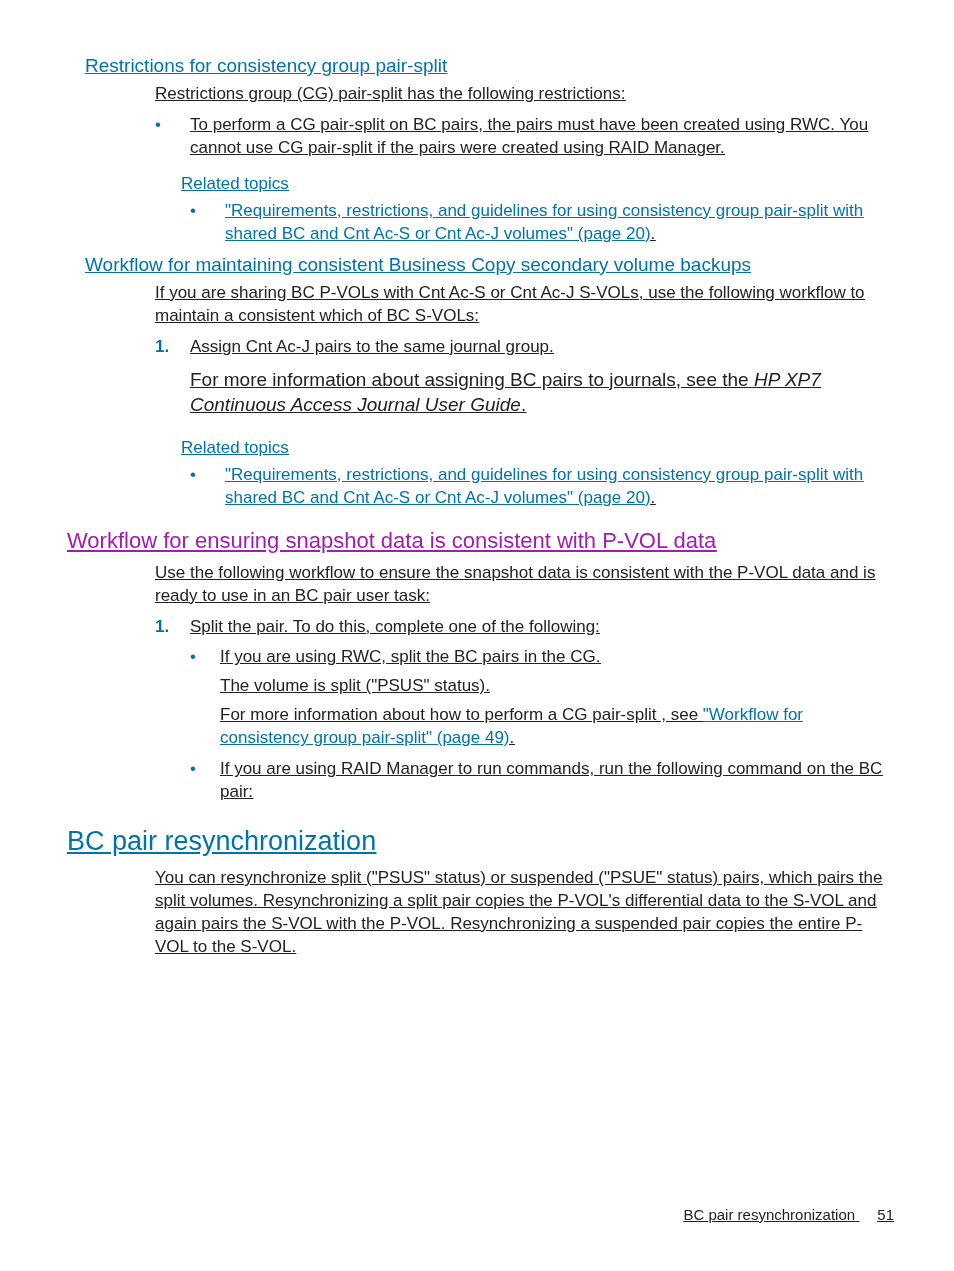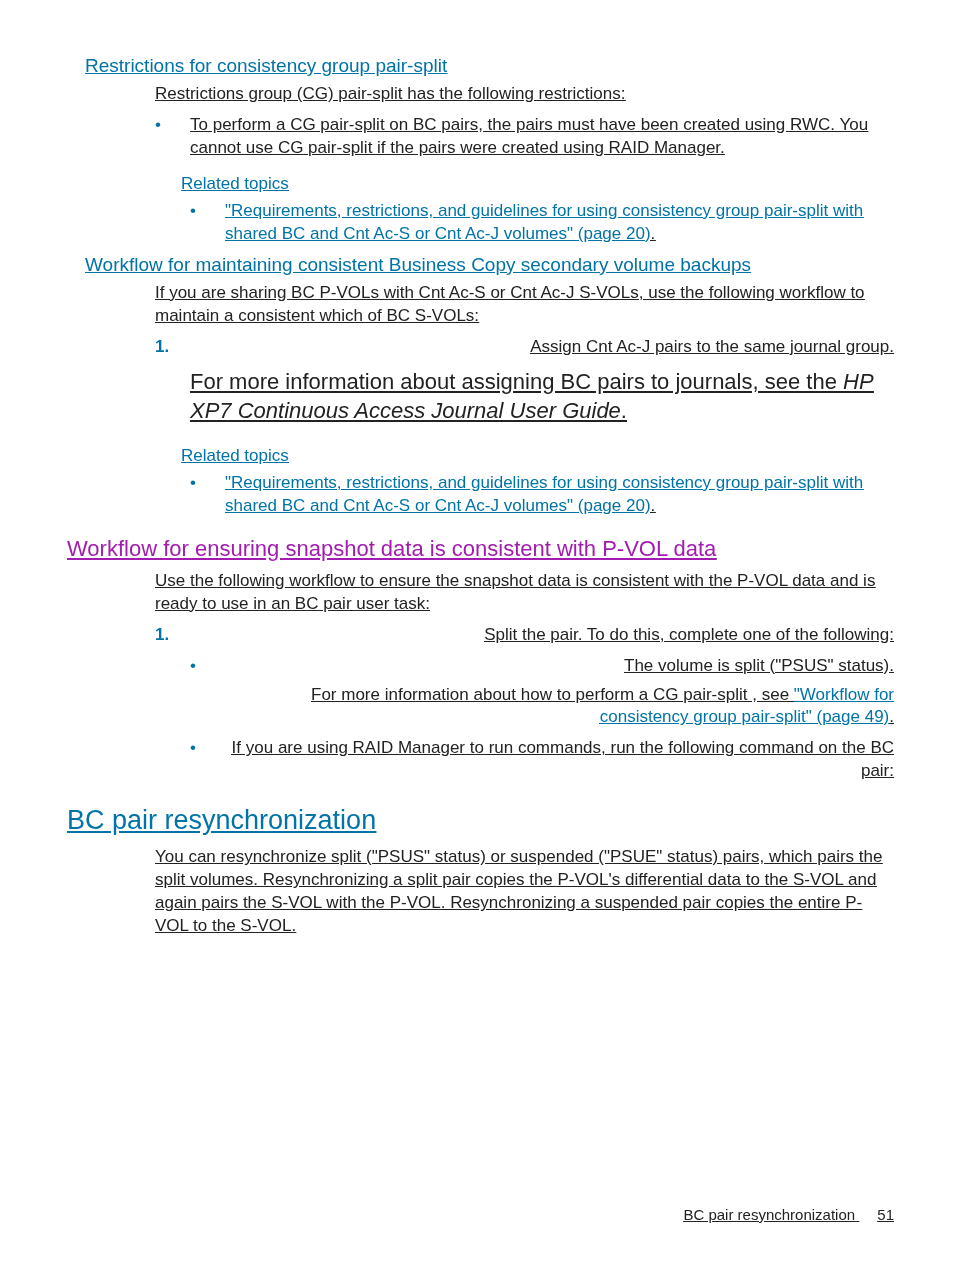--- a/index.html
+++ b/index.html
@@ -72,21 +72,20 @@
     margin-bottom: 6px;
   }
   ul.related-bullets li::before {
     content: "•";
     color: #0073a8;
     position: absolute;
     left: -35px;
   }
   ol.numbers {
     counter-reset: item;
-    text-align: right;
   }
   ol.numbers > li {
     list-style: none;
     position: relative;
     font-size: 17px;
     line-height: 1.35;
     margin-bottom: 8px;
   }
   ol.numbers > li::before {
     counter-increment: item;
@@ -138,21 +137,21 @@
     position: absolute;
     bottom: 48px;
     right: 60px;
     font-size: 15px;
   }
   .footer .pg {
     margin-left: 18px;
   }
   .more-info {
     margin-left: 105px;
-    font-size: 22px;
+    font-size: 19px;
     line-height: 1.35;
     margin-bottom: 20px;
   }
 </style>
 </head>
 <body>
 
 <div class="h3">Restrictions for consistency group pair-split</div>
 <div class="body-text">Restrictions group (CG) pair-split has the following restrictions:</div>
 <ul class="bullets">
@@ -176,20 +175,21 @@
   <li><span class="link">"Requirements, restrictions, and guidelines for using consistency group pair-split with shared BC and Cnt Ac-S or Cnt Ac-J volumes" (page 20)</span><span>.</span></li>
 </ul>
 
 <div class="h2">Workflow for ensuring snapshot data is consistent with P-VOL data</div>
 <div class="body-text">Use the following workflow to ensure the snapshot data is consistent with the P-VOL data and is ready to use in an BC pair user task:</div>
 <ol class="numbers">
   <li>
     <span>Split the pair. To do this, complete one of the following:</span>
     <ul class="sub-bullets">
       <li>
+        <span>If you are using RWC, split the BC pairs in the CG.</span>
         <div class="sub-para">The volume is split ("PSUS" status).</div>
         <div class="sub-para">
           <span>For more information about how to perform a CG pair-split , see </span><span class="link">"Workflow for consistency group pair-split" (page 49)</span><span>.</span>
         </div>
       </li>
       <li>
         <span>If you are using RAID Manager to run commands, run the following command on the BC pair:</span>
       </li>
     </ul>
   </li>

